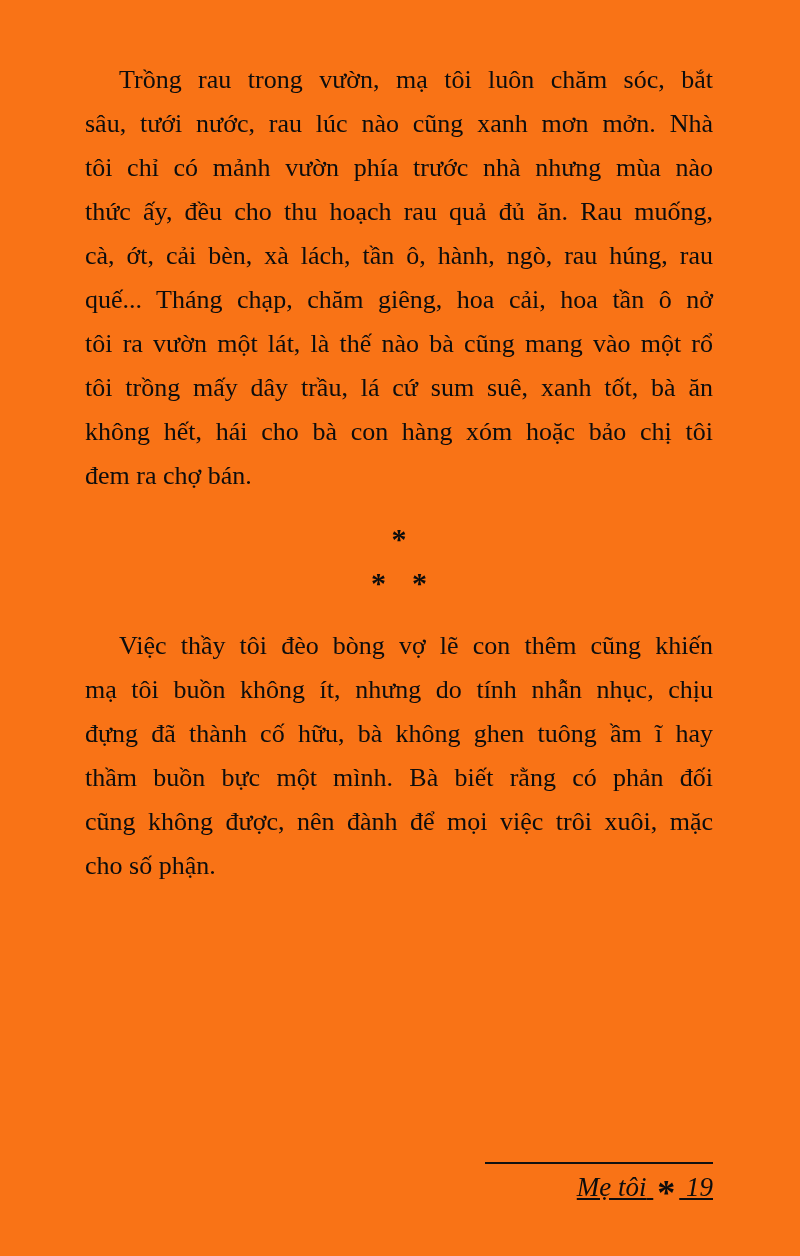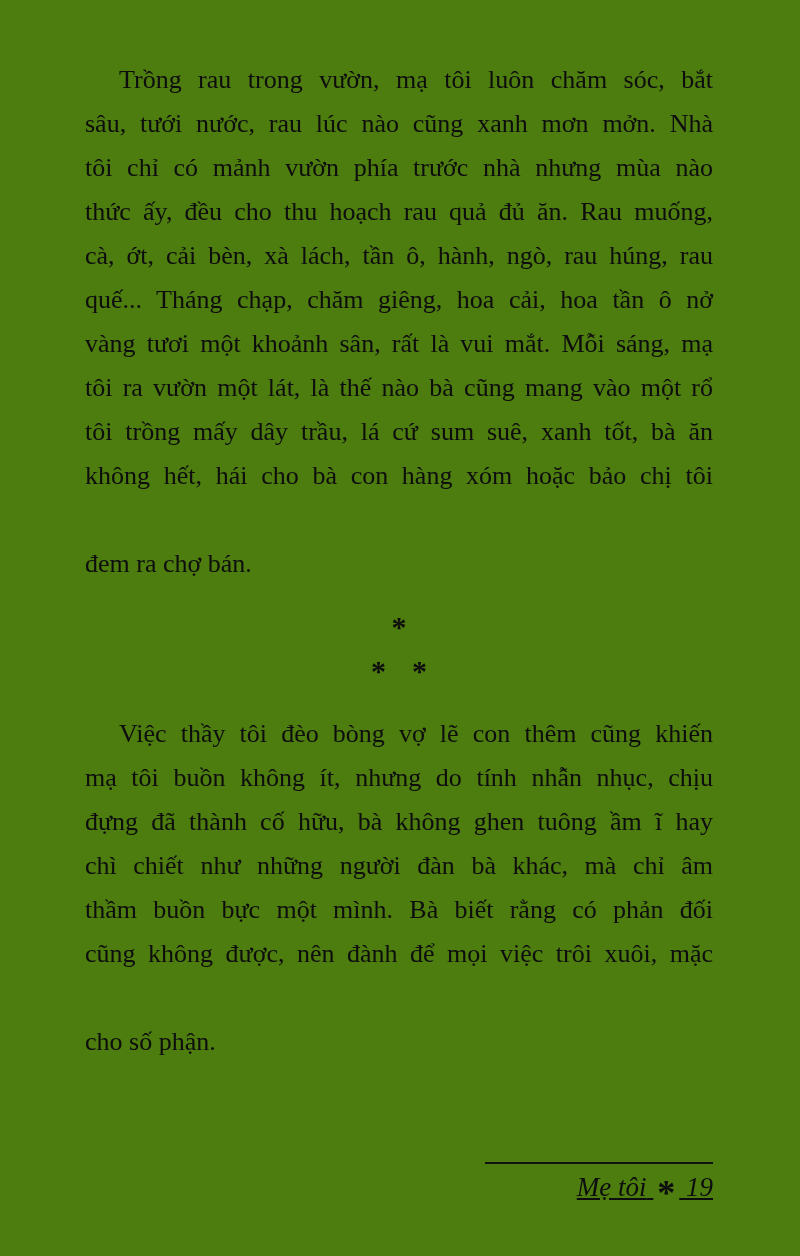--- a/index.html
+++ b/index.html
@@ -4,41 +4,41 @@
 <style>
   html, body {
     margin: 0;
     padding: 0;
     background: #ffffff;
   }
   .page {
     position: relative;
     width: 800px;
     height: 1256px;
-    background: #4d7c0f;
+    background: #f97316;
     overflow: hidden;
     font-family: "Liberation Serif", "DejaVu Serif", serif;
     color: #0d0d0d;
   }
   .text-block {
     position: absolute;
     left: 85px;
     top: 58px;
     width: 628px;
   }
   .paragraph { margin: 0; }
   .line {
     font-size: 26px;
     line-height: 44px;
     text-align: justify;
     text-align-last: justify;
     white-space: normal;
   }
   .line.indent { text-indent: 34px; }
-  .line.last { text-align-last: left; margin-top: 44px; }
+  .line.last { text-align-last: left; }
   .separator {
     margin: 14px 0 24px 0;
     text-align: center;
   }
   .sep-row {
     line-height: 44px;
     font-size: 30px;
   }
   .sep-star {
     display: inline-block;
@@ -84,35 +84,33 @@
 
 <div class="page">
   <div class="text-block">
       <div class="paragraph">
         <div class="line indent">Trồng rau trong vườn, mạ tôi luôn chăm sóc, bắt</div>
         <div class="line">sâu, tưới nước, rau lúc nào cũng xanh mơn mởn. Nhà</div>
         <div class="line">tôi chỉ có mảnh vườn phía trước nhà nhưng mùa nào</div>
         <div class="line">thức ấy, đều cho thu hoạch rau quả đủ ăn. Rau muống,</div>
         <div class="line">cà, ớt, cải bèn, xà lách, tần ô, hành, ngò, rau húng, rau</div>
         <div class="line">quế... Tháng chạp, chăm giêng, hoa cải, hoa tần ô nở</div>
-        <div class="line">vàng tươi một khoảnh sân, rất là vui mắt. Mỗi sáng, mạ</div>
         <div class="line">tôi ra vườn một lát, là thế nào bà cũng mang vào một rổ</div>
         <div class="line">tôi trồng mấy dây trầu, lá cứ sum suê, xanh tốt, bà ăn</div>
         <div class="line">không hết, hái cho bà con hàng xóm hoặc bảo chị tôi</div>
         <div class="line last">đem ra chợ bán.</div>
       </div>
       <div class="separator">
         <div class="sep-row"><span class="sep-star">*</span></div>
         <div class="sep-row"><span class="sep-star">*</span><span class="sep-star">*</span></div>
       </div>
       <div class="paragraph">
         <div class="line indent">Việc thầy tôi đèo bòng vợ lẽ con thêm cũng khiến</div>
         <div class="line">mạ tôi buồn không ít, nhưng do tính nhẫn nhục, chịu</div>
         <div class="line">đựng đã thành cố hữu, bà không ghen tuông ầm ĩ hay</div>
-        <div class="line">chì chiết như những người đàn bà khác, mà chỉ âm</div>
         <div class="line">thầm buồn bực một mình. Bà biết rằng có phản đối</div>
         <div class="line">cũng không được, nên đành để mọi việc trôi xuôi, mặc</div>
         <div class="line last">cho số phận.</div>
       </div>
     </div>
   <div class="footer">
     <div class="footer-rule"></div>
     <div class="footer-text">
       <span class="chapter-title">Mẹ tôi</span>
       <span class="ornament">*</span>

